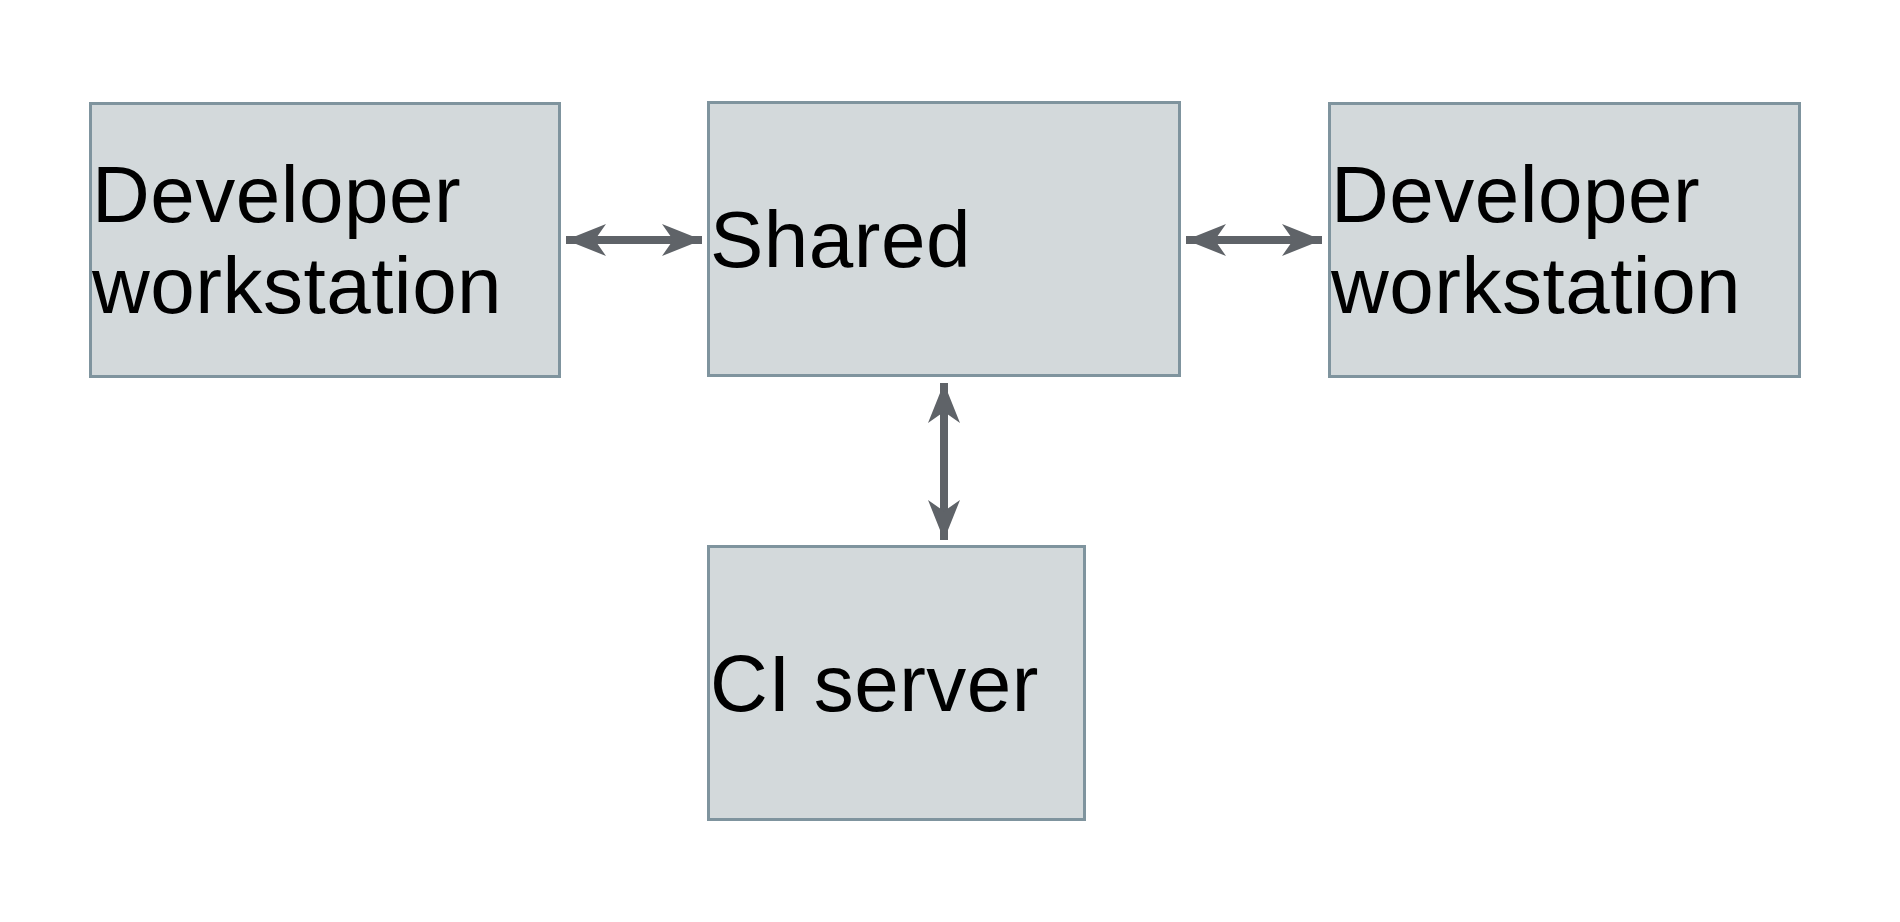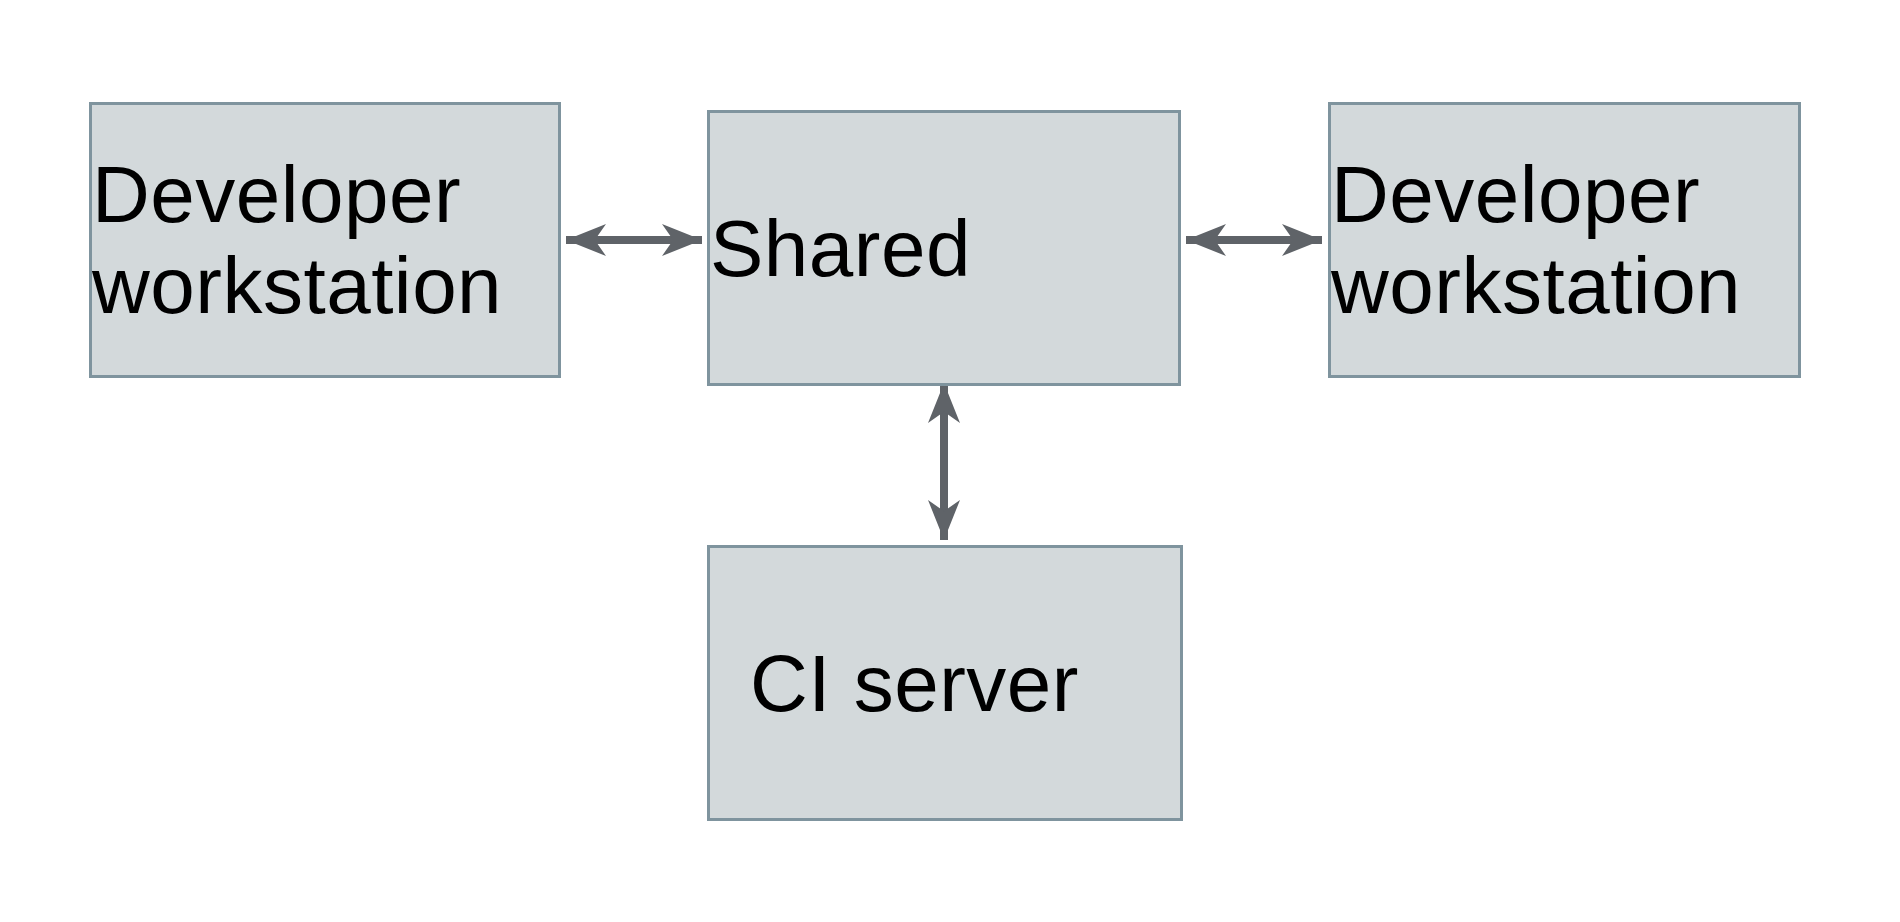--- a/index.html
+++ b/index.html
@@ -37,23 +37,23 @@
     font-size: 80px;
     line-height: 91px;
     letter-spacing: 0.5px;
     font-weight: 400;
   }
   .node .line {
     display: block;
     white-space: nowrap;
   }
   #node-dev-left  { left:  89px; top: 102px; width: 472px; height: 276px; }
-  #node-cache     { left: 707px; top: 110px; width: 474px; height: 276px; }
+  #node-cache     { left: 707px; top: 101px; width: 474px; height: 276px; }
   #node-dev-right { left: 1328px; top: 102px; width: 473px; height: 276px; }
-  #node-ci        { left: 707px; top: 545px; width: 476px; height: 276px; padding-left: 40px; }
+  #node-ci        { left: 707px; top: 545px; width: 379px; height: 276px; }
 </style>
 </head>
 <body>
 
 <div class="canvas">
 
   <svg class="arrow-layer" viewBox="0 0 1900 922" xmlns="http://www.w3.org/2000/svg">
     <defs>
       <marker id="arrowhead" markerUnits="userSpaceOnUse" markerWidth="40" markerHeight="32" viewBox="0 0 10 8" refX="10" refY="4" orient="auto-start-reverse">
         <path d="M0,0 L10,4 L0,8 L2.8,4 Z" fill="#5f6368"></path>

